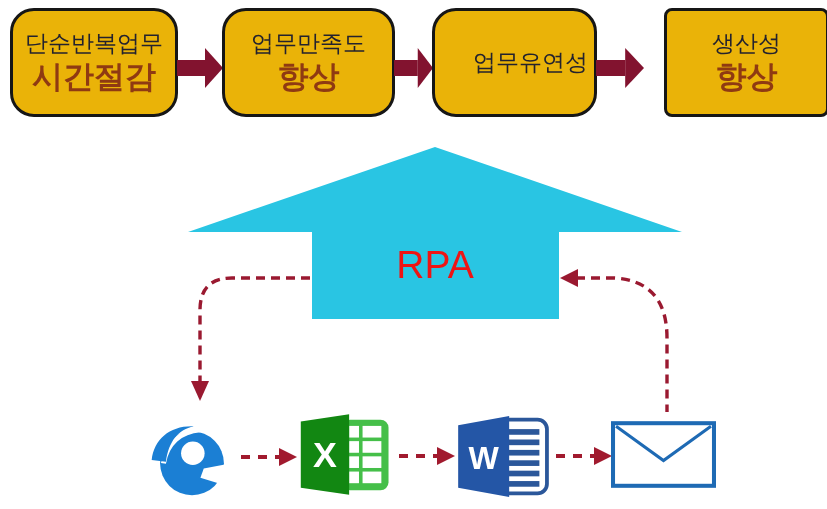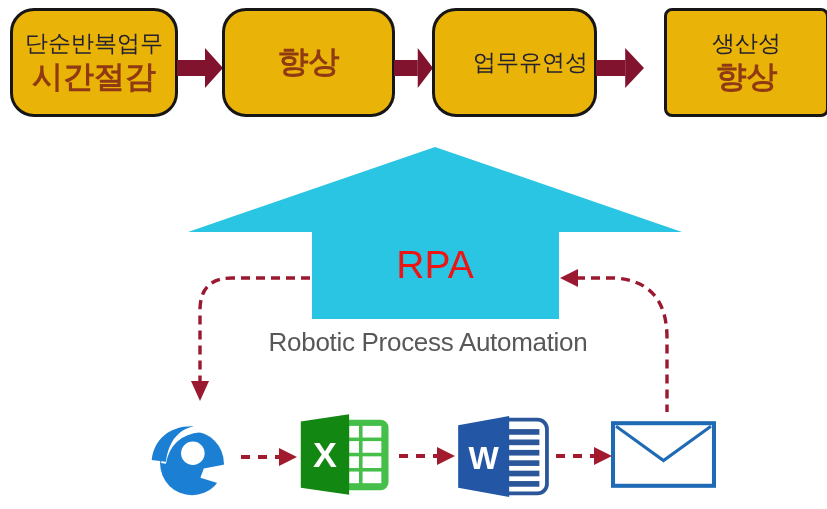--- a/index.html
+++ b/index.html
@@ -36,20 +36,21 @@
   <div class="flow-box" style="left:10px;width:168px;">
     <div class="box-line1">단순반복업무</div>
     <div class="box-line2">시간절감</div>
   </div>
   <svg class="flow-arrow" style="left:177px;width:46px;" viewBox="0 0 46 40" preserveAspectRatio="none">
     <rect x="0" y="12" width="28" height="16" fill="#82132f"></rect>
     <polygon points="28,0 46,20 28,40" fill="#82132f"></polygon>
   </svg>
 
   <div class="flow-box" style="left:222px;width:173px;">
+    <div class="box-line1">업무만족도</div>
     <div class="box-line2">향상</div>
   </div>
   <svg class="flow-arrow" style="left:394px;width:39px;" viewBox="0 0 46 40" preserveAspectRatio="none">
     <rect x="0" y="12" width="28" height="16" fill="#82132f"></rect>
     <polygon points="28,0 46,20 28,40" fill="#82132f"></polygon>
   </svg>
 
   <div class="flow-box" style="left:432px;width:165px;padding-left:32px;">
     <div class="box-line1">업무유연성</div>
   </div>
@@ -77,21 +78,20 @@
     <polygon points="279,448 279,466 297,457" fill="#a11a2e"></polygon>
 
     <path d="M399,456 L437,456" fill="none" stroke="#a11a2e" stroke-width="4" stroke-dasharray="9 8"></path>
     <polygon points="437,447 437,465 455,456" fill="#a11a2e"></polygon>
 
     <path d="M556,456 L594,456" fill="none" stroke="#a11a2e" stroke-width="4" stroke-dasharray="9 8"></path>
     <polygon points="594,447 594,465 612,456" fill="#a11a2e"></polygon>
   </svg>
 
   <div class="rpa-label">RPA</div>
-  <div class="rpa-subtitle">Robotic Process Automation</div>
 
   <svg class="app-icon" style="left:150px;top:413px;width:84px;height:94px;" viewBox="0 0 100 100">
     <circle cx="50" cy="54" r="38" fill="#1b7fd4"></circle>
     <path d="M16,54 C20,30 36,16 60,14" fill="none" stroke="#ffffff" stroke-width="6"></path>
     <path d="M2,50 C5,25 24,9 52,10 C34,13 22,28 19,52 Z" fill="#1b7fd4"></path>
     <circle cx="51" cy="42" r="14" fill="#ffffff"></circle>
     <polygon points="64,60 97,54 89,80 60,71" fill="#ffffff"></polygon>
   </svg>
 
   <svg class="app-icon" style="left:299px;top:412px;width:94px;height:86px;" viewBox="0 0 105 95">

